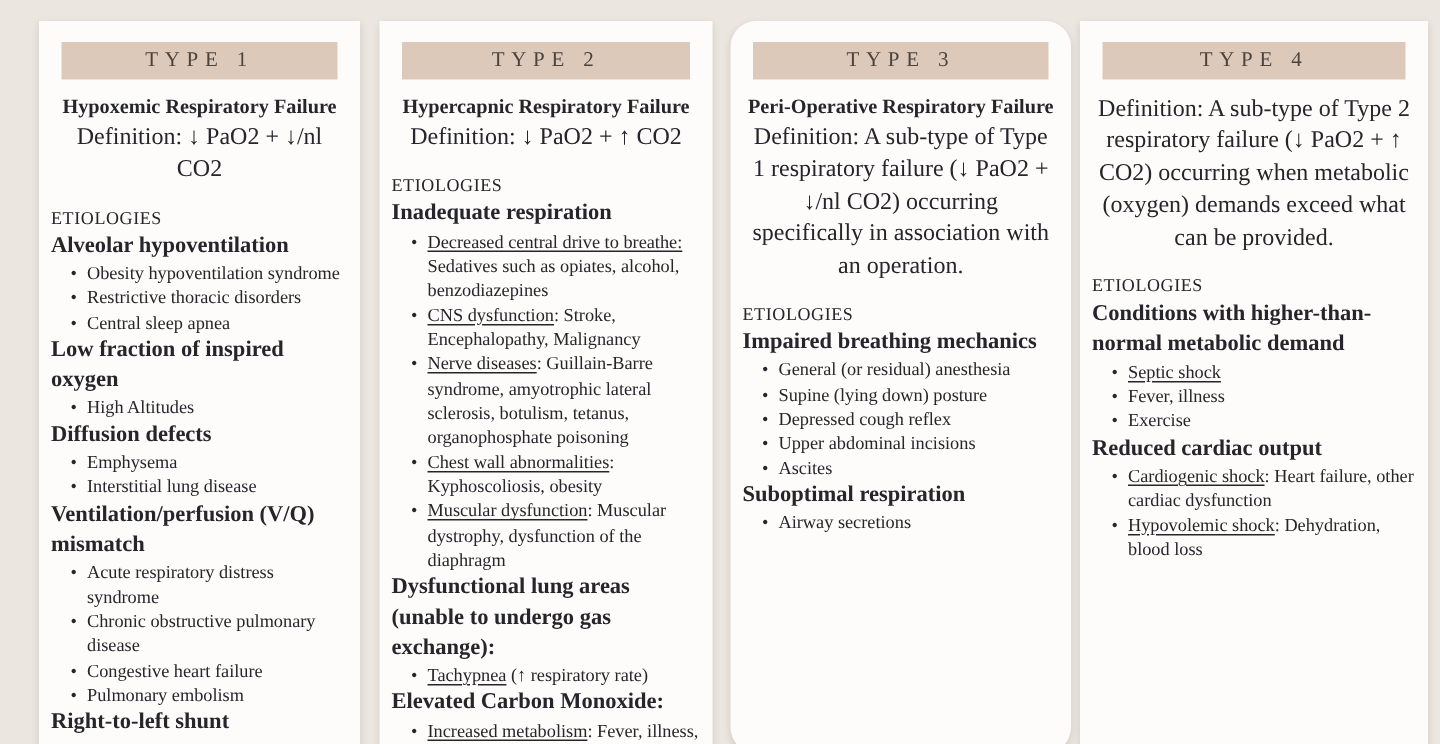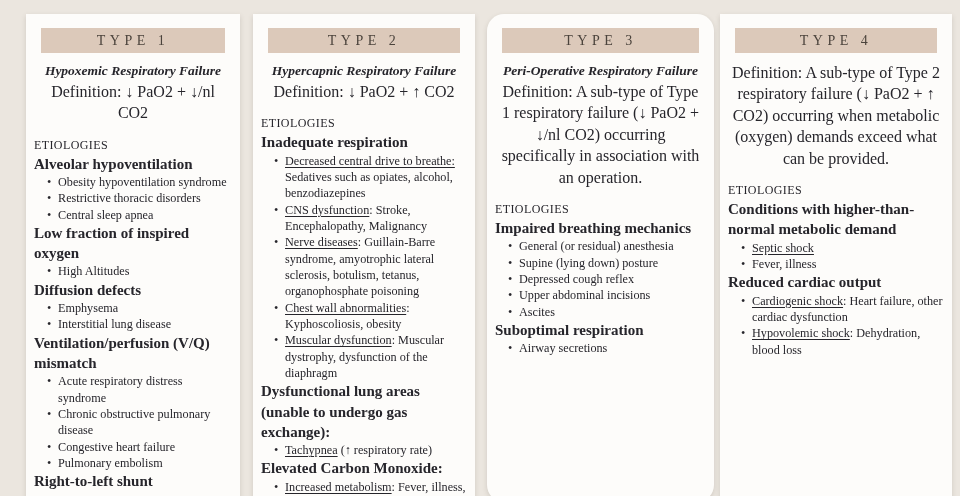--- a/index.html
+++ b/index.html
@@ -35,21 +35,20 @@
     line-height: 25px;
     font-size: 14px;
     letter-spacing: 4.5px;
     margin: 0 7px 9px 7px;
   }
   .title {
     text-align: center;
     font-weight: bold;
     font-size: 13.5px;
     line-height: 1.32;
-    font-style: italic;
   }
   .definition {
     text-align: center;
     font-size: 16px;
     line-height: 1.34;
     margin-top: 1px;
     padding: 0 2px;
   }
   .etio {
     font-size: 12px;
@@ -167,20 +166,21 @@
 
   <section class="card c3">
     <div class="banner">TYPE 4</div>
     <div class="definition">Definition: A sub-type of Type 2 respiratory failure (↓ PaO2 + ↑ CO2) occurring when metabolic (oxygen) demands exceed what can be provided.</div>
     <div class="etio">ETIOLOGIES</div>
     <div class="body">
         <div class="section-header">Conditions with higher-than-normal metabolic demand</div>
         <ul class="items">
           <li><span class="u">Septic shock</span></li>
           <li>Fever, illness</li>
+          <li>Exercise</li>
         </ul>
         <div class="section-header gap">Reduced cardiac output</div>
         <ul class="items">
           <li><span class="u">Cardiogenic shock</span>: Heart failure, other cardiac dysfunction</li>
           <li><span class="u">Hypovolemic shock</span>: Dehydration, blood loss</li>
         </ul>
       </div>
   </section>
 </main>
 

